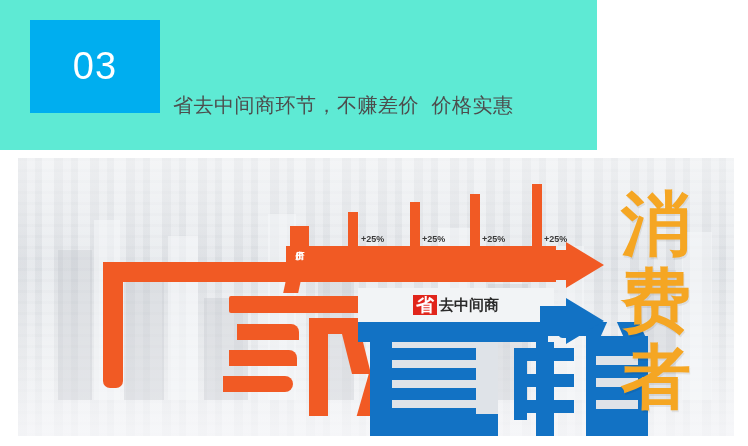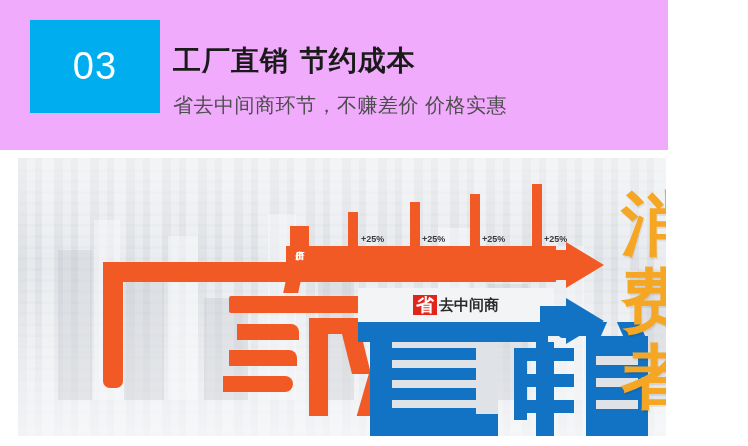--- a/index.html
+++ b/index.html
@@ -12,22 +12,22 @@
     height: 446px;
     font-family: "DejaVu Sans", "Liberation Sans", sans-serif;
     overflow: hidden;
     position: relative;
   }
 
   
   #header {
     position: absolute;
     left: 0; top: 0;
-    width: 668px; height: 150px;
-    background: #f0abfc;
+    width: 597px; height: 150px;
+    background: #5eead4;
   }
   #badge {
     position: absolute;
     left: 30px; top: 20px;
     width: 130px; height: 93px;
     background: #00AEEF;
     display: flex;
     align-items: center;
     justify-content: center;
   }
@@ -48,28 +48,28 @@
     white-space: nowrap;
     font-family: "DejaVu Sans", sans-serif;
   }
   #header-subtitle {
     position: absolute;
     left: 173px; top: 92px;
     font-size: 20px;
     color: #4d4d4d;
     letter-spacing: 0.5px;
     white-space: nowrap;
-    font-family: Liberation Sans, sans-serif;
+    font-family: Liberation Mono, monospace;
   }
 
   
   #graphic {
     position: absolute;
     left: 18px; top: 158px;
-    width: 648px; height: 278px;
+    width: 716px; height: 278px;
     overflow: hidden;
     background:
       linear-gradient(180deg, rgba(255,255,255,0.55) 0%, rgba(255,255,255,0.15) 38%, rgba(255,255,255,0.45) 72%, rgba(250,250,252,0.8) 100%),
       repeating-linear-gradient(90deg,
         rgba(205,209,214,0.55) 0px, rgba(205,209,214,0.55) 9px,
         rgba(225,228,232,0.45) 9px, rgba(225,228,232,0.45) 17px,
         rgba(196,201,207,0.40) 17px, rgba(196,201,207,0.40) 24px,
         rgba(232,235,238,0.50) 24px, rgba(232,235,238,0.50) 36px),
       repeating-linear-gradient(0deg,
         rgba(200,204,210,0.22) 0px, rgba(200,204,210,0.22) 3px,
@@ -303,21 +303,20 @@
     text-shadow: 1px 2px 0 rgba(0,0,0,0.07);
   }
 </style>
 </head>
 <body>
 
 <div id="header">
   <div id="badge">
     <span id="badge-number">03</span>
   </div>
-  <div id="header-title">工厂直销 节约成本</div>
   <div id="header-subtitle">省去中间商环节，不赚差价 价格实惠</div>
 </div>
 
 <div id="graphic">
 
   <div class="sky-block" style="left:40px;  top:92px;  width:34px; height:150px;"></div>
   <div class="sky-block sky-light" style="left:76px;  top:62px;  width:26px; height:180px;"></div>
   <div class="sky-block" style="left:106px; top:120px; width:40px; height:122px;"></div>
   <div class="sky-block sky-light" style="left:150px; top:78px;  width:30px; height:164px;"></div>
   <div class="sky-block" style="left:186px; top:140px; width:44px; height:102px;"></div>

